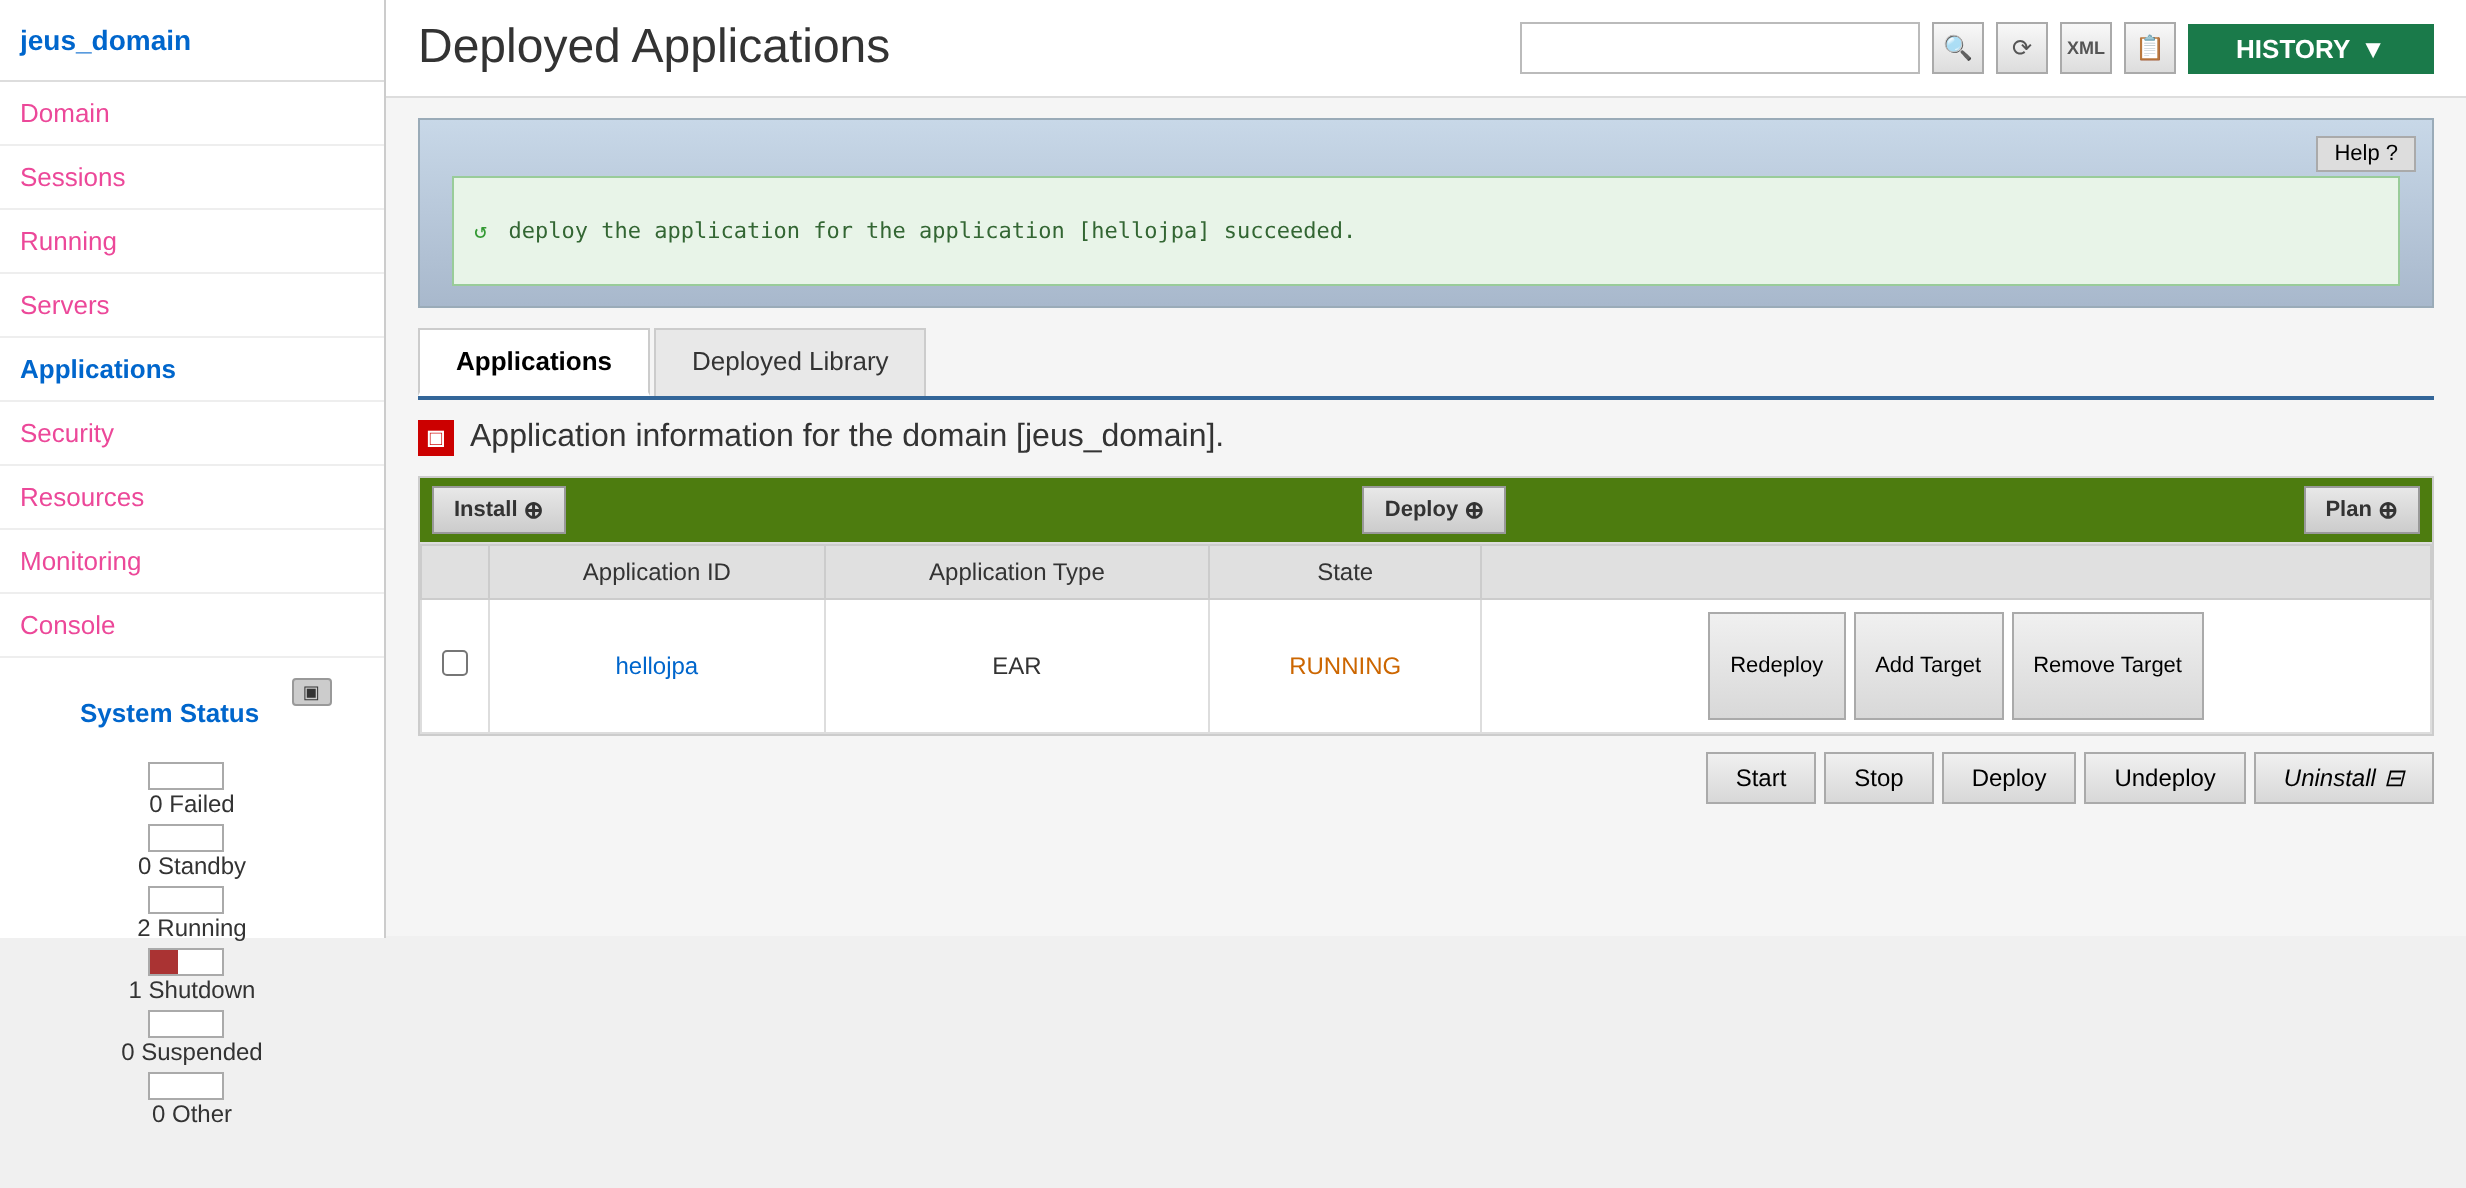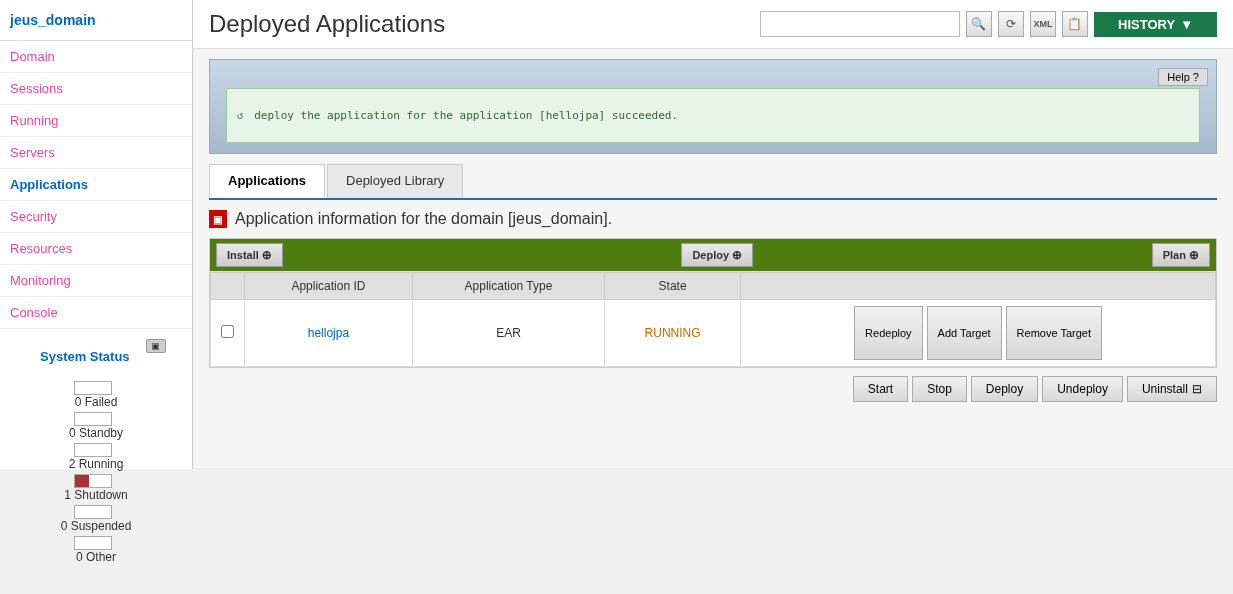--- a/index.html
+++ b/index.html
@@ -272,20 +272,21 @@
       background: linear-gradient(to bottom, #f0f0f0, #d8d8d8);
       border: 1px solid #aaa;
       padding: 5px 14px;
       font-size: 12px;
       cursor: pointer;
     }
     .bottom-btn.uninstall-btn {
       display: flex;
       align-items: flex-start;
       gap: 4px;
+      font-style: italic;
     }
 
     
     .status-bar-wrap {
       display: flex;
       align-items: center;
       width: 38px;
       height: 14px;
       border: 1px solid #aaa;
       margin-right: 6px;

